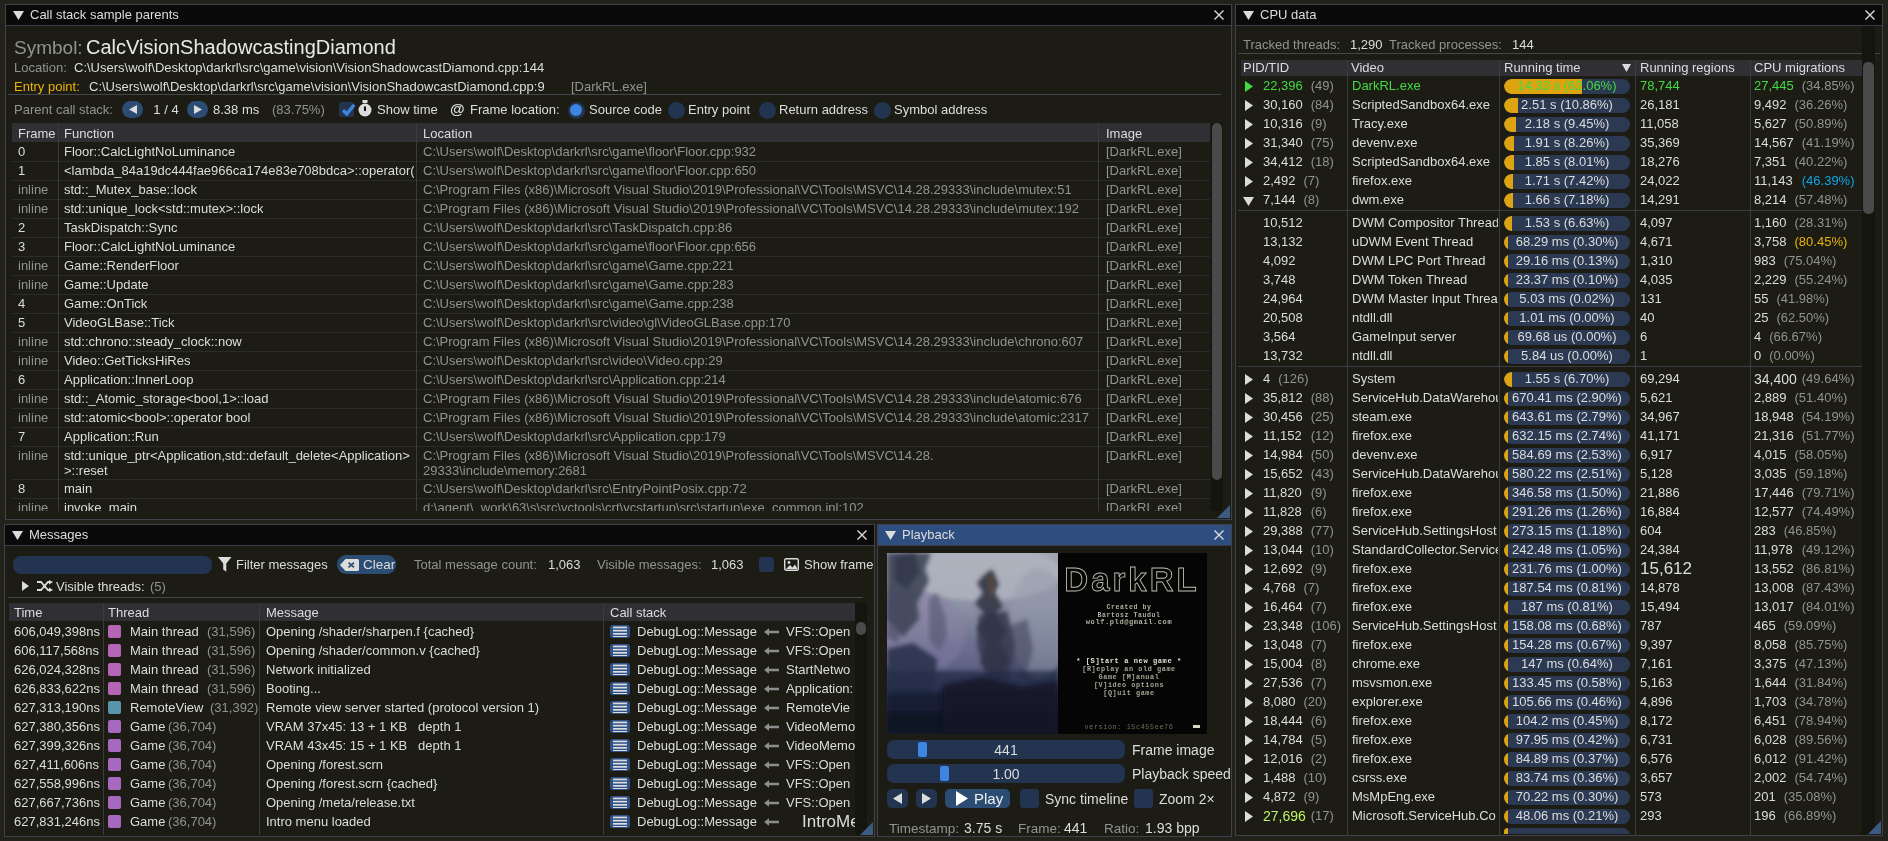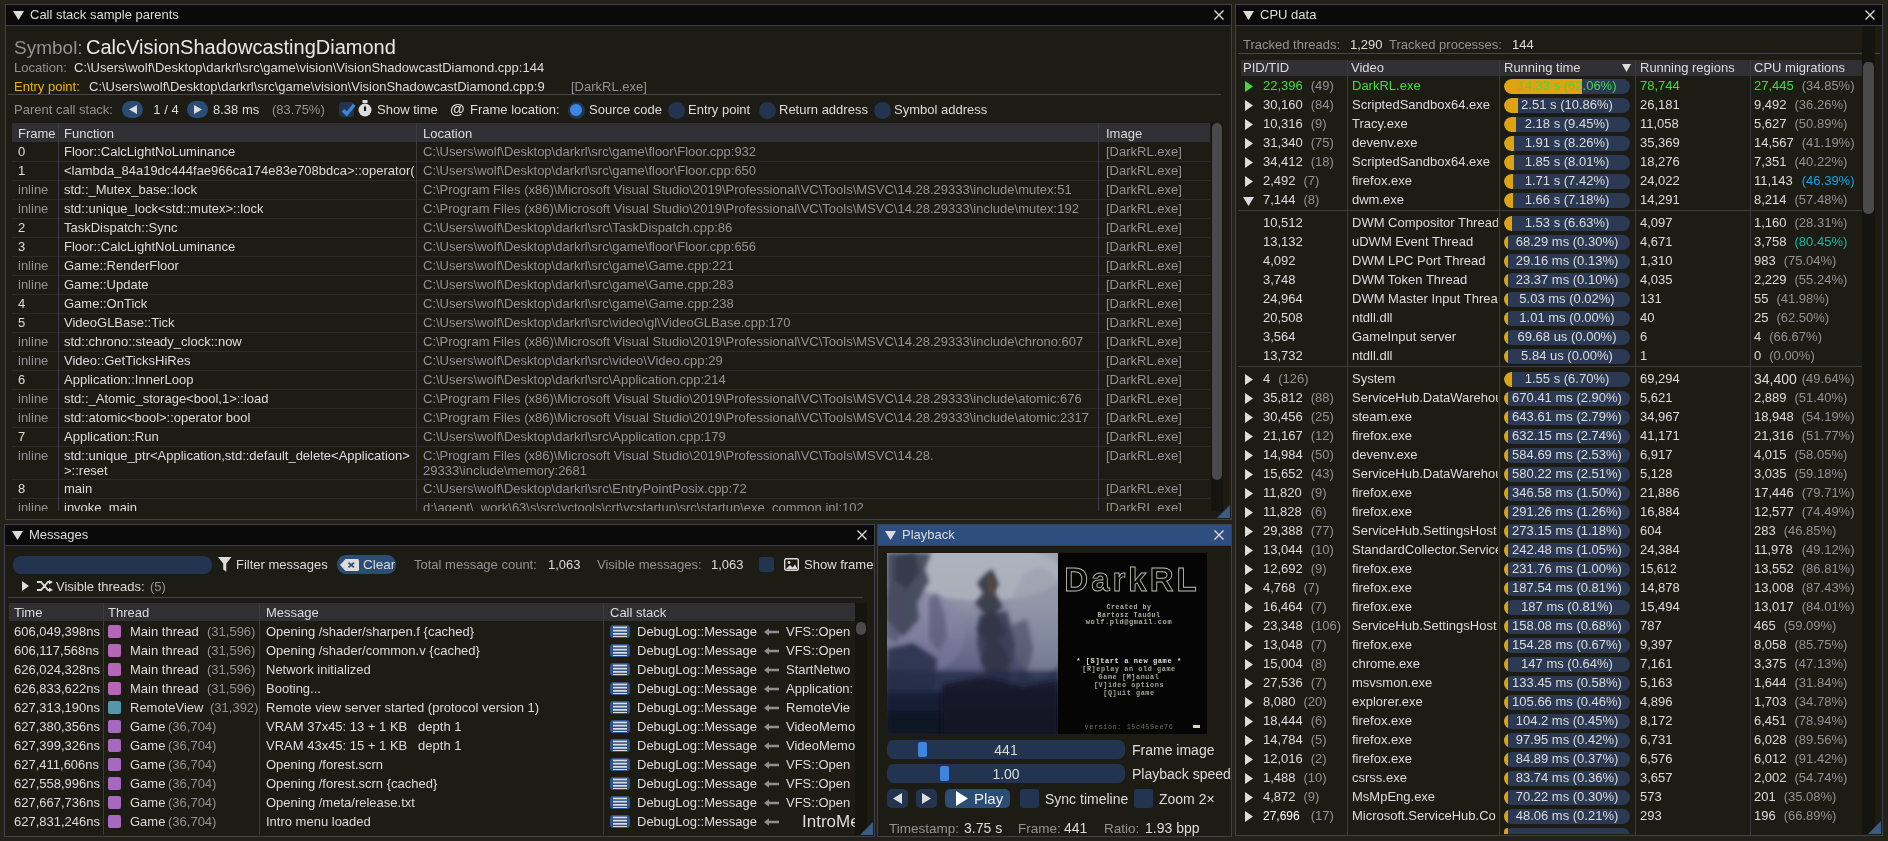--- a/index.html
+++ b/index.html
@@ -651,21 +651,21 @@
 <div class="t" style="left:1754px;top:215px;font-size:13px;line-height:16px;color:#dcdcdc;">1,160</div>
 <div class="t" style="left:1794.53px;top:215px;font-size:13px;line-height:16px;color:#929292;">(28.31%)</div>
 <div class="t" style="left:1263px;top:234px;font-size:13px;line-height:16px;color:#dcdcdc;">13,132</div>
 <div class="t" style="left:1352px;top:234px;font-size:13px;line-height:16px;color:#dcdcdc;max-width:146px;overflow:hidden;">uDWM Event Thread</div>
 <div style="position:absolute;left:1504px;top:234.5px;width:126px;height:15px;border-radius:7.5px;background:#2b3952;overflow:hidden;">
     <div style="position:absolute;left:0;top:0;width:4.0px;height:15px;border-radius:7.5px 0 0 7.5px;background:#dda311;"></div>
   </div>
 <div class="t" style="left:1567.0px;top:234.0px;font-size:13px;line-height:16px;color:#dcdcdc;transform:translateX(-50%);">68.29 ms (0.30%)</div>
 <div class="t" style="left:1640px;top:234px;font-size:13px;line-height:16px;color:#dcdcdc;">4,671</div>
 <div class="t" style="left:1754px;top:234px;font-size:13px;line-height:16px;color:#dcdcdc;">3,758</div>
-<div class="t" style="left:1794.53px;top:234px;font-size:13px;line-height:16px;color:#14b8a6;">(80.45%)</div>
+<div class="t" style="left:1794.53px;top:234px;font-size:13px;line-height:16px;color:#eab308;">(80.45%)</div>
 <div class="t" style="left:1263px;top:253px;font-size:13px;line-height:16px;color:#dcdcdc;">4,092</div>
 <div class="t" style="left:1352px;top:253px;font-size:13px;line-height:16px;color:#dcdcdc;max-width:146px;overflow:hidden;">DWM LPC Port Thread</div>
 <div style="position:absolute;left:1504px;top:253.5px;width:126px;height:15px;border-radius:7.5px;background:#2b3952;overflow:hidden;">
     <div style="position:absolute;left:0;top:0;width:4.0px;height:15px;border-radius:7.5px 0 0 7.5px;background:#dda311;"></div>
   </div>
 <div class="t" style="left:1567.0px;top:253.0px;font-size:13px;line-height:16px;color:#dcdcdc;transform:translateX(-50%);">29.16 ms (0.13%)</div>
 <div class="t" style="left:1640px;top:253px;font-size:13px;line-height:16px;color:#dcdcdc;">1,310</div>
 <div class="t" style="left:1754px;top:253px;font-size:13px;line-height:16px;color:#dcdcdc;">983</div>
 <div class="t" style="left:1783.69px;top:253px;font-size:13px;line-height:16px;color:#929292;">(75.04%)</div>
 <div class="t" style="left:1263px;top:272px;font-size:13px;line-height:16px;color:#dcdcdc;">3,748</div>
@@ -749,21 +749,21 @@
 <div style="position:absolute;left:1504px;top:409.5px;width:126px;height:15px;border-radius:7.5px;background:#2b3952;overflow:hidden;">
     <div style="position:absolute;left:0;top:0;width:4.0px;height:15px;border-radius:7.5px 0 0 7.5px;background:#dda311;"></div>
   </div>
 <div class="t" style="left:1567.0px;top:409.0px;font-size:13px;line-height:16px;color:#dcdcdc;transform:translateX(-50%);">643.61 ms (2.79%)</div>
 <div class="t" style="left:1640px;top:409px;font-size:13px;line-height:16px;color:#dcdcdc;">34,967</div>
 <div class="t" style="left:1754px;top:409px;font-size:13px;line-height:16px;color:#dcdcdc;">18,948</div>
 <div class="t" style="left:1801.76px;top:409px;font-size:13px;line-height:16px;color:#929292;">(54.19%)</div>
 <svg style="position:absolute;left:1245px;top:431.0px;" width="8" height="11" viewBox="0 0 8 11">
     <path d="M0,0 L8,5.5 L0,11 Z" fill="#dcdcdc"></path>
   </svg>
-<div class="t" style="left:1263px;top:428px;font-size:13px;line-height:16px;color:#dcdcdc;">21,167</div>
+<div class="t" style="left:1263px;top:428px;font-size:13px;line-height:16px;color:#dcdcdc;">11,152</div>
 <div class="t" style="left:1310.76px;top:428px;font-size:13px;line-height:16px;color:#929292;">(12)</div>
 <div class="t" style="left:1352px;top:428px;font-size:13px;line-height:16px;color:#dcdcdc;max-width:146px;overflow:hidden;">firefox.exe</div>
 <div style="position:absolute;left:1504px;top:428.5px;width:126px;height:15px;border-radius:7.5px;background:#2b3952;overflow:hidden;">
     <div style="position:absolute;left:0;top:0;width:4.0px;height:15px;border-radius:7.5px 0 0 7.5px;background:#dda311;"></div>
   </div>
 <div class="t" style="left:1567.0px;top:428.0px;font-size:13px;line-height:16px;color:#dcdcdc;transform:translateX(-50%);">632.15 ms (2.74%)</div>
 <div class="t" style="left:1640px;top:428px;font-size:13px;line-height:16px;color:#dcdcdc;">41,171</div>
 <div class="t" style="left:1754px;top:428px;font-size:13px;line-height:16px;color:#dcdcdc;">21,316</div>
 <div class="t" style="left:1801.76px;top:428px;font-size:13px;line-height:16px;color:#929292;">(51.77%)</div>
 <svg style="position:absolute;left:1245px;top:450.0px;" width="8" height="11" viewBox="0 0 8 11">
@@ -847,21 +847,21 @@
 <svg style="position:absolute;left:1245px;top:564.0px;" width="8" height="11" viewBox="0 0 8 11">
     <path d="M0,0 L8,5.5 L0,11 Z" fill="#dcdcdc"></path>
   </svg>
 <div class="t" style="left:1263px;top:561px;font-size:13px;line-height:16px;color:#dcdcdc;">12,692</div>
 <div class="t" style="left:1310.76px;top:561px;font-size:13px;line-height:16px;color:#929292;">(9)</div>
 <div class="t" style="left:1352px;top:561px;font-size:13px;line-height:16px;color:#dcdcdc;max-width:146px;overflow:hidden;">firefox.exe</div>
 <div style="position:absolute;left:1504px;top:561.5px;width:126px;height:15px;border-radius:7.5px;background:#2b3952;overflow:hidden;">
     <div style="position:absolute;left:0;top:0;width:4.0px;height:15px;border-radius:7.5px 0 0 7.5px;background:#dda311;"></div>
   </div>
 <div class="t" style="left:1567.0px;top:561.0px;font-size:13px;line-height:16px;color:#dcdcdc;transform:translateX(-50%);">231.76 ms (1.00%)</div>
-<div class="t" style="left:1640px;top:561px;font-size:12px;line-height:16px;color:#dcdcdc;text-align:right;">15,612</div>
+<div class="t" style="left:1640px;top:561px;font-size:17px;line-height:16px;color:#dcdcdc;text-align:right;">15,612</div>
 <div class="t" style="left:1754px;top:561px;font-size:13px;line-height:16px;color:#dcdcdc;">13,552</div>
 <div class="t" style="left:1801.76px;top:561px;font-size:13px;line-height:16px;color:#929292;">(86.81%)</div>
 <svg style="position:absolute;left:1245px;top:583.0px;" width="8" height="11" viewBox="0 0 8 11">
     <path d="M0,0 L8,5.5 L0,11 Z" fill="#dcdcdc"></path>
   </svg>
 <div class="t" style="left:1263px;top:580px;font-size:13px;line-height:16px;color:#dcdcdc;">4,768</div>
 <div class="t" style="left:1303.53px;top:580px;font-size:13px;line-height:16px;color:#929292;">(7)</div>
 <div class="t" style="left:1352px;top:580px;font-size:13px;line-height:16px;color:#dcdcdc;max-width:146px;overflow:hidden;">firefox.exe</div>
 <div style="position:absolute;left:1504px;top:580.5px;width:126px;height:15px;border-radius:7.5px;background:#2b3952;overflow:hidden;">
     <div style="position:absolute;left:0;top:0;width:4.0px;height:15px;border-radius:7.5px 0 0 7.5px;background:#dda311;"></div>
@@ -1009,21 +1009,21 @@
 <div style="position:absolute;left:1504px;top:789.5px;width:126px;height:15px;border-radius:7.5px;background:#2b3952;overflow:hidden;">
     <div style="position:absolute;left:0;top:0;width:4.0px;height:15px;border-radius:7.5px 0 0 7.5px;background:#dda311;"></div>
   </div>
 <div class="t" style="left:1567.0px;top:789.0px;font-size:13px;line-height:16px;color:#dcdcdc;transform:translateX(-50%);">70.22 ms (0.30%)</div>
 <div class="t" style="left:1640px;top:789px;font-size:13px;line-height:16px;color:#dcdcdc;text-align:right;">573</div>
 <div class="t" style="left:1754px;top:789px;font-size:13px;line-height:16px;color:#dcdcdc;">201</div>
 <div class="t" style="left:1783.69px;top:789px;font-size:13px;line-height:16px;color:#929292;">(35.08%)</div>
 <svg style="position:absolute;left:1245px;top:811.0px;" width="8" height="11" viewBox="0 0 8 11">
     <path d="M0,0 L8,5.5 L0,11 Z" fill="#dcdcdc"></path>
   </svg>
-<div class="t" style="left:1263px;top:808px;font-size:12px;line-height:16px;color:#ffffff;text-align:right;">27,696</div>
+<div class="t" style="left:1263px;top:808px;font-size:14px;line-height:16px;color:#bef264;text-align:right;">27,696</div>
 <div class="t" style="left:1310.76px;top:808px;font-size:13px;line-height:16px;color:#929292;">(17)</div>
 <div class="t" style="left:1352px;top:808px;font-size:13px;line-height:16px;color:#dcdcdc;max-width:146px;overflow:hidden;">Microsoft.ServiceHub.Co</div>
 <div style="position:absolute;left:1504px;top:808.5px;width:126px;height:15px;border-radius:7.5px;background:#2b3952;overflow:hidden;">
     <div style="position:absolute;left:0;top:0;width:4.0px;height:15px;border-radius:7.5px 0 0 7.5px;background:#dda311;"></div>
   </div>
 <div class="t" style="left:1567.0px;top:808.0px;font-size:13px;line-height:16px;color:#dcdcdc;transform:translateX(-50%);">48.06 ms (0.21%)</div>
 <div class="t" style="left:1640px;top:808px;font-size:13px;line-height:16px;color:#dcdcdc;">293</div>
 <div class="t" style="left:1754px;top:808px;font-size:13px;line-height:16px;color:#dcdcdc;">196</div>
 <div class="t" style="left:1783.69px;top:808px;font-size:13px;line-height:16px;color:#929292;">(66.89%)</div>
 <div style="position:absolute;left:1504px;top:827.5px;width:126px;height:6.5px;overflow:hidden;">

